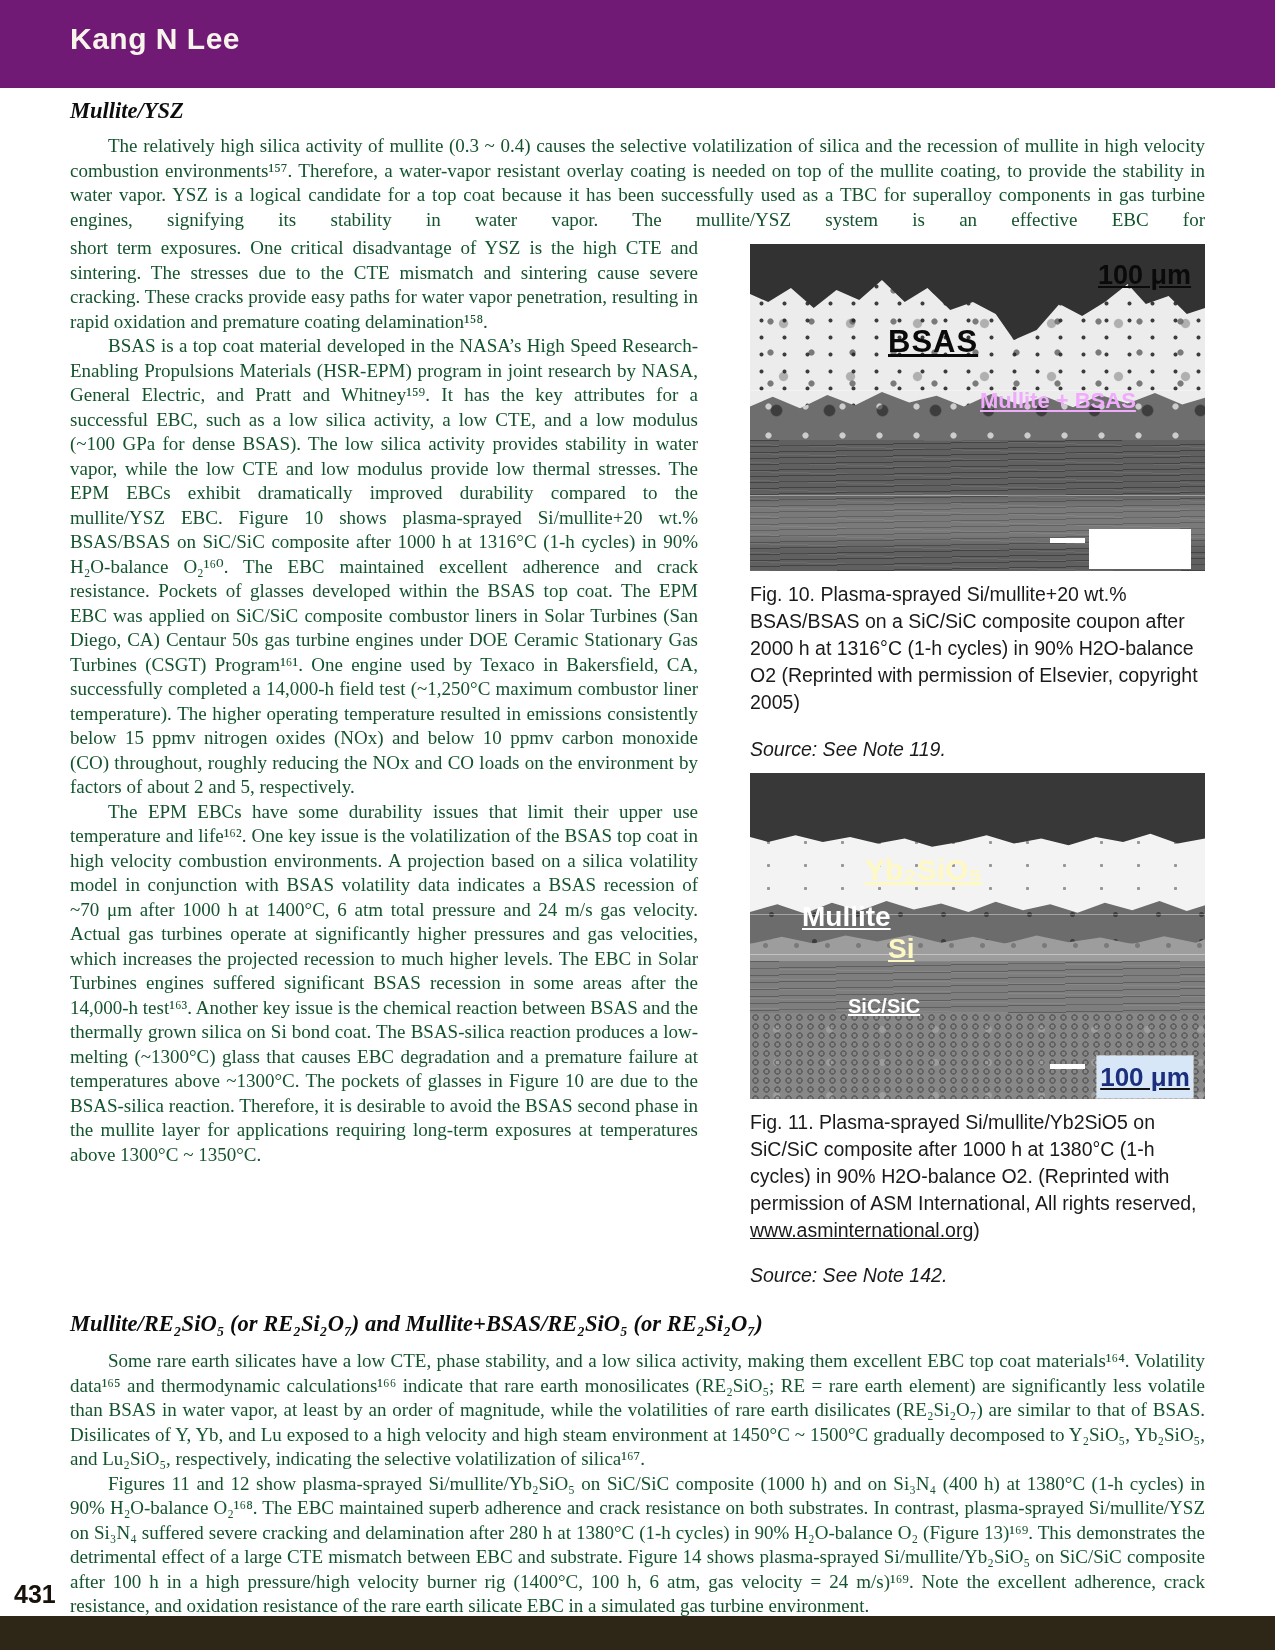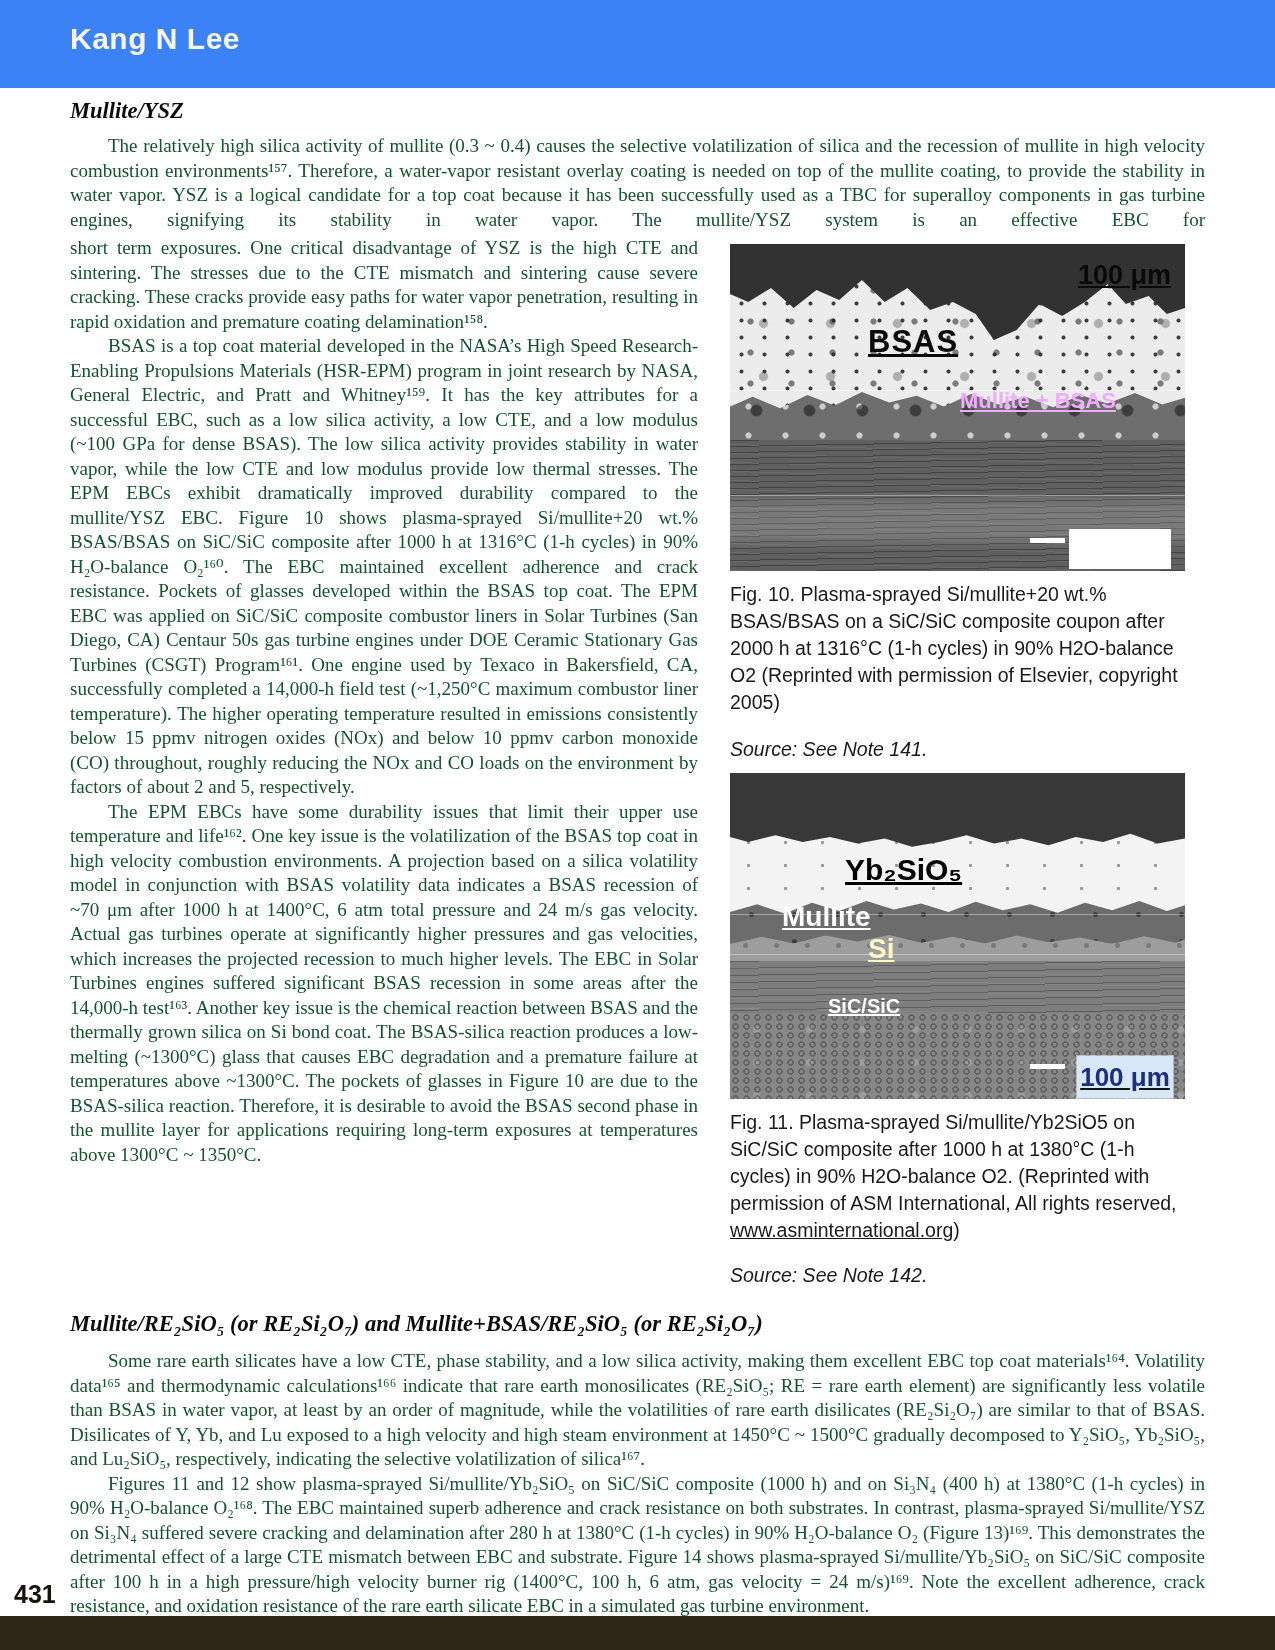--- a/index.html
+++ b/index.html
@@ -5,21 +5,21 @@
   html,body{margin:0;padding:0;background:#888;}
   .page{
     position:relative; width:1275px; height:1650px; margin:0 auto;
     background:#ffffff; overflow:hidden;
     font-family:"Liberation Serif","DejaVu Serif",serif;
     color:#121212;
   }
   
   .band-top{
     position:absolute; top:0; left:0; width:1275px; height:88px;
-    background:#3b82f6;
+    background:#701a75;
   }
   .band-top .author{
     position:absolute; left:70px; top:22px;
     font-family:"Liberation Sans","DejaVu Sans",sans-serif;
     font-weight:bold; font-size:30px; color:#f7f4ec; letter-spacing:.5px;
   }
   .band-bottom{
     position:absolute; bottom:0; left:0; width:1275px; height:34px;
     background:#2e2718;
   }
@@ -36,21 +36,21 @@
   }
   h2.sec-mid{ margin:26px 0 14px 0; }
   h2.sec-low{ margin:24px 0 12px 0; }
   p.body{
     font-size:19px; line-height:24.5px; text-align:justify;
     margin:0 0 0 0; color:#14532d;
   }
   p.indent{ text-indent:38px; }
   p.lastline-just{ text-align-last:justify; }
   .two-col{ display:flex; margin-top:4px; }
-  .col-left{ width:628px; margin-right:32px; }
+  .col-left{ width:628px; margin-right:52px; }
   .col-right{ width:455px; flex:none; }
   
   .fig{ position:relative; width:455px; overflow:hidden; }
   .fig10{ height:327px; margin-top:8px; background:#5e5e5e; }
   .fig11{ height:326px; margin-top:12px; background:#828282; }
   .abs{ position:absolute;text-decoration:underline; }
   
   .f10-white{ left:0; right:0; top:0; height:205px; background-color:#ececec;
     background-image:
       radial-gradient(circle, rgba(30,30,30,.85) 0 1.6px, transparent 2.4px),
@@ -103,21 +103,21 @@
     background-image:
       repeating-linear-gradient(179deg, rgba(0,0,0,.25) 0 1px, transparent 1px 7px),
       repeating-linear-gradient(1deg, rgba(255,255,255,.08) 0 1px, transparent 1px 10px);
   }
   .f11-fibers{ left:0; right:0; top:240px; bottom:0; background-color:#878787;
     background-image:
       radial-gradient(circle, transparent 0 2px, rgba(0,0,0,.28) 2px 3px, transparent 3.6px),
       radial-gradient(circle, rgba(255,255,255,.18) 0 3px, transparent 4px);
     background-size:11px 9px, 53px 33px;
   }
-  .f11-yb{ left:115px; top:80px; font-size:30px; color:#000000; }
+  .f11-yb{ left:115px; top:80px; font-size:30px; color:#fef9c3; }
   .f11-mul{ left:52px; top:128px; font-size:28px; color:#ffffff; }
   .f11-silabel{ left:138px; top:160px; font-size:28px; color:#fef9c3; }
   .f11-sic{ left:98px; top:222px; font-size:20px; color:#ffffff; }
   .f11-bar{ left:300px; top:291px; width:35px; height:5px; background:#ffffff; }
   .f11-scalebox{ left:347px; top:283px; width:96px; height:42px; background:#d8e7f7;
     display:flex; align-items:center; justify-content:center;
     box-shadow:0 0 0 1px rgba(255,255,255,.5);
   }
   .f11-scalebox span{ font-size:26px; color:#1b2f7e; }
   
@@ -166,21 +166,21 @@
           <div class="abs hairline" style="top:146px"></div>
           <div class="abs hairline" style="top:251px"></div>
           <div class="abs f10-bar"></div>
           <div class="abs f10-rect"></div>
           <div class="abs figlabel f10-scale">100 μm</div>
           <div class="abs figlabel f10-bsas">BSAS</div>
           <div class="abs figlabel f10-mbsas">Mullite + BSAS</div>
         </div>
 
         <div class="caption">Fig. 10. Plasma-sprayed Si/mullite+20 wt.% BSAS/BSAS on a SiC/SiC composite coupon after 2000 h at 1316°C (1-h cycles) in 90% H2O-balance O2 (Reprinted with permission of Elsevier, copyright 2005)</div>
-        <div class="source">Source: See Note 141.</div>
+        <div class="source">Source: See Note 119.</div>
 
         <div class="fig fig11">
           <div class="abs f11-white"></div>
           <div class="abs f11-dark"></div>
           <div class="abs f11-mullite"></div>
           <div class="abs f11-si"></div>
           <div class="abs f11-lam"></div>
           <div class="abs f11-fibers"></div>
           <div class="abs hairline" style="top:141px"></div>
           <div class="abs hairline" style="top:181px"></div>

